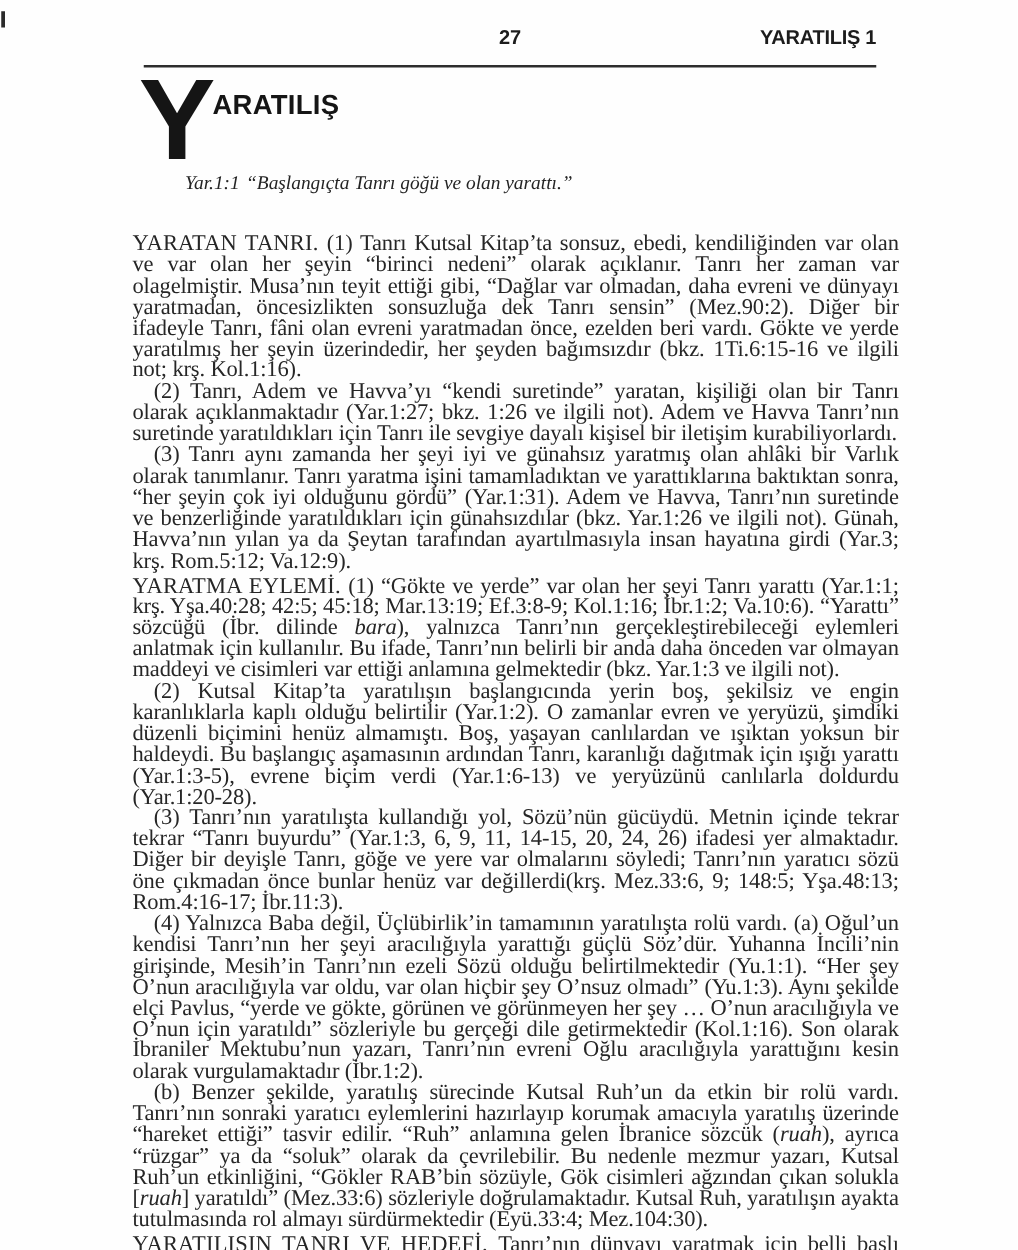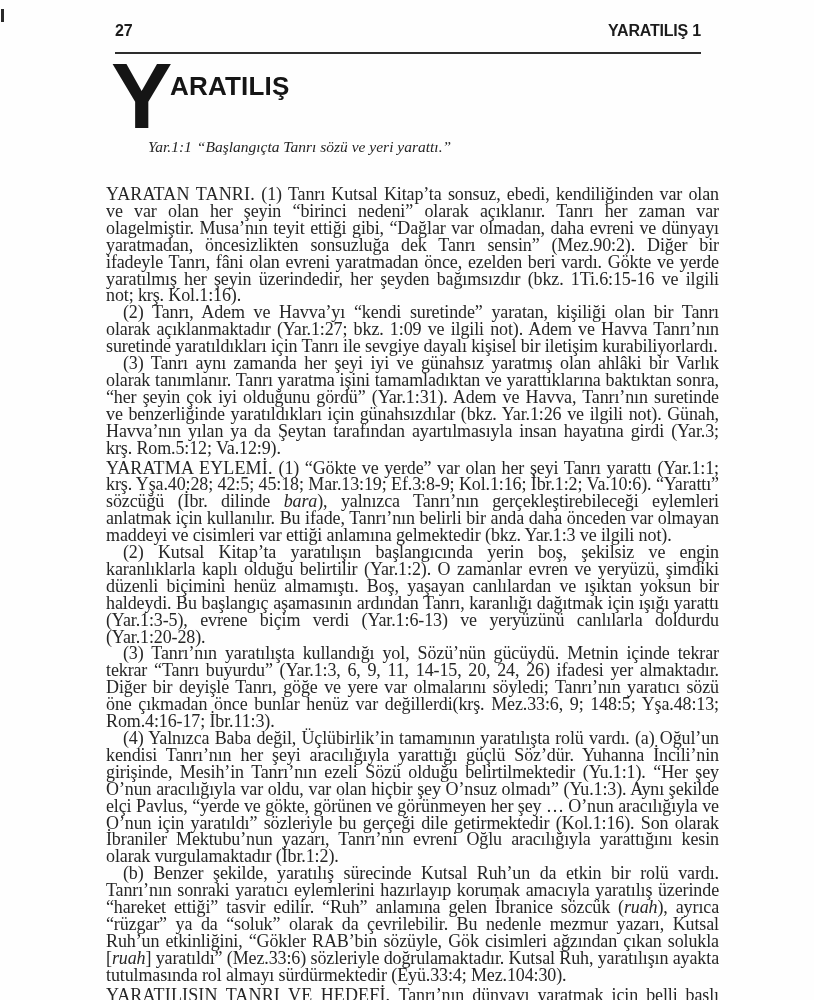--- a/index.html
+++ b/index.html
@@ -24,21 +24,21 @@
   .header {
     position: absolute;
     left: 115px; top: 22px;
     width: 586px; height: 20px;
     font-family: "Liberation Sans", sans-serif;
     font-weight: 700;
     font-size: 16px;
     letter-spacing: -0.2px;
     color: #1c1c1c;
   }
-  .header .pageno { position: absolute; left: 0; right: 0; }
+  .header .pageno { position: absolute; left: 0; right: 0; text-align: center; }
   .header .running { position: absolute; right: 0; top: 0; margin-left: 16px; }
   .rule {
     position: absolute;
     left: 115px; top: 52px;
     width: 586px; height: 2px;
     background: #2d2d2d;
   }
   
   .dropcap {
     position: absolute;
@@ -48,21 +48,21 @@
     font-size: 92px;
     line-height: 1;
     color: #151515;
     letter-spacing: -3px;
   }
   .title-rest {
     position: absolute;
     left: 170px; top: 71px;
     font-family: "Liberation Sans", sans-serif;
     font-weight: 700;
-    font-size: 26px;
+    font-size: 22px;
     letter-spacing: 0.2px;
     color: #151515;
   }
   
   .verse {
     position: absolute;
     left: 148px; top: 138px;
     font-size: 15.5px;
     font-style: italic;
     color: #242424;
@@ -96,27 +96,27 @@
     <span class="pageno">27</span>
     <span class="running">YARATILIŞ 1</span>
   </div>
 
   <div class="rule"></div>
 
   <div class="dropcap">Y</div>
   <div class="title-rest">ARATILIŞ</div>
 
   <div class="verse">
-    <span class="ref">Yar.1:1</span><span>“Başlangıçta Tanrı sözü ve yeri yarattı.”</span>
+    <span class="ref">Yar.1:1</span><span>“Başlangıçta Tanrı göğü ve olan yarattı.”</span>
   </div>
 
   <div class="body">
       <div class="section">
         <p class="para"><span class="sec-heading">YARATAN TANRI. </span><span>(1) Tanrı Kutsal Kitap’ta sonsuz, ebedi, kendiliğinden var olan ve var olan her şeyin “birinci nedeni” olarak açıklanır. Tanrı her zaman var olagelmiştir. Musa’nın teyit ettiği gibi, “Dağlar var olmadan, daha evreni ve dünyayı yaratmadan, öncesizlikten sonsuzluğa dek Tanrı sensin” (Mez.90:2). Diğer bir ifadeyle Tanrı, fâni olan evreni yaratmadan önce, ezelden beri vardı. Gökte ve yerde yaratılmış her şeyin üzerindedir, her şeyden bağımsızdır (bkz. 1Ti.6:15-16 ve ilgili not; krş. Kol.1:16).</span></p>
-        <p class="para indent"><span>(2) Tanrı, Adem ve Havva’yı “kendi suretinde” yaratan, kişiliği olan bir Tanrı olarak açıklanmaktadır (Yar.1:27; bkz. 1:09 ve ilgili not). Adem ve Havva Tanrı’nın suretinde yaratıldıkları için Tanrı ile sevgiye dayalı kişisel bir iletişim kurabiliyorlardı.</span></p>
+        <p class="para indent"><span>(2) Tanrı, Adem ve Havva’yı “kendi suretinde” yaratan, kişiliği olan bir Tanrı olarak açıklanmaktadır (Yar.1:27; bkz. 1:26 ve ilgili not). Adem ve Havva Tanrı’nın suretinde yaratıldıkları için Tanrı ile sevgiye dayalı kişisel bir iletişim kurabiliyorlardı.</span></p>
         <p class="para indent"><span>(3) Tanrı aynı zamanda her şeyi iyi ve günahsız yaratmış olan ahlâki bir Varlık olarak tanımlanır. Tanrı yaratma işini tamamladıktan ve yarattıklarına baktıktan sonra, “her şeyin çok iyi olduğunu gördü” (Yar.1:31). Adem ve Havva, Tanrı’nın suretinde ve benzerliğinde yaratıldıkları için günahsızdılar (bkz. Yar.1:26 ve ilgili not). Günah, Havva’nın yılan ya da Şeytan tarafından ayartılmasıyla insan hayatına girdi (Yar.3; krş. Rom.5:12; Va.12:9).</span></p>
       </div>
       <div class="section">
         <p class="para"><span class="sec-heading">YARATMA EYLEMİ. </span><span>(1) “Gökte ve yerde” var olan her şeyi Tanrı yarattı (Yar.1:1; krş. Yşa.40:28; 42:5; 45:18; Mar.13:19; Ef.3:8-9; Kol.1:16; İbr.1:2; Va.10:6). “Yarattı” sözcüğü (İbr. dilinde </span><span class="it">bara</span><span>), yalnızca Tanrı’nın gerçekleştirebileceği eylemleri anlatmak için kullanılır. Bu ifade, Tanrı’nın belirli bir anda daha önceden var olmayan maddeyi ve cisimleri var ettiği anlamına gelmektedir (bkz. Yar.1:3 ve ilgili not).</span></p>
         <p class="para indent"><span>(2) Kutsal Kitap’ta yaratılışın başlangıcında yerin boş, şekilsiz ve engin karanlıklarla kaplı olduğu belirtilir (Yar.1:2). O zamanlar evren ve yeryüzü, şimdiki düzenli biçimini henüz almamıştı. Boş, yaşayan canlılardan ve ışıktan yoksun bir haldeydi. Bu başlangıç aşamasının ardından Tanrı, karanlığı dağıtmak için ışığı yarattı (Yar.1:3-5), evrene biçim verdi (Yar.1:6-13) ve yeryüzünü canlılarla doldurdu (Yar.1:20-28).</span></p>
         <p class="para indent"><span>(3) Tanrı’nın yaratılışta kullandığı yol, Sözü’nün gücüydü. Metnin içinde tekrar tekrar “Tanrı buyurdu” (Yar.1:3, 6, 9, 11, 14-15, 20, 24, 26) ifadesi yer almaktadır. Diğer bir deyişle Tanrı, göğe ve yere var olmalarını söyledi; Tanrı’nın yaratıcı sözü öne çıkmadan önce bunlar henüz var değillerdi(krş. Mez.33:6, 9; 148:5; Yşa.48:13; Rom.4:16-17; İbr.11:3).</span></p>
         <p class="para indent"><span>(4) Yalnızca Baba değil, Üçlübirlik’in tamamının yaratılışta rolü vardı. (a) Oğul’un kendisi Tanrı’nın her şeyi aracılığıyla yarattığı güçlü Söz’dür. Yuhanna İncili’nin girişinde, Mesih’in Tanrı’nın ezeli Sözü olduğu belirtilmektedir (Yu.1:1). “Her şey O’nun aracılığıyla var oldu, var olan hiçbir şey O’nsuz olmadı” (Yu.1:3). Aynı şekilde elçi Pavlus, “yerde ve gökte, görünen ve görünmeyen her şey … O’nun aracılığıyla ve O’nun için yaratıldı” sözleriyle bu gerçeği dile getirmektedir (Kol.1:16). Son olarak İbraniler Mektubu’nun yazarı, Tanrı’nın evreni Oğlu aracılığıyla yarattığını kesin olarak vurgulamaktadır (İbr.1:2).</span></p>
         <p class="para indent"><span>(b) Benzer şekilde, yaratılış sürecinde Kutsal Ruh’un da etkin bir rolü vardı. Tanrı’nın sonraki yaratıcı eylemlerini hazırlayıp korumak amacıyla yaratılış üzerinde “hareket ettiği” tasvir edilir. “Ruh” anlamına gelen İbranice sözcük (</span><span class="it">ruah</span><span>), ayrıca “rüzgar” ya da “soluk” olarak da çevrilebilir. Bu nedenle mezmur yazarı, Kutsal Ruh’un etkinliğini, “Gökler RAB’bin sözüyle, Gök cisimleri ağzından çıkan solukla [</span><span class="it">ruah</span><span>] yaratıldı” (Mez.33:6) sözleriyle doğrulamaktadır. Kutsal Ruh, yaratılışın ayakta tutulmasında rol almayı sürdürmektedir (Eyü.33:4; Mez.104:30).</span></p>
       </div>
       <div class="section">

